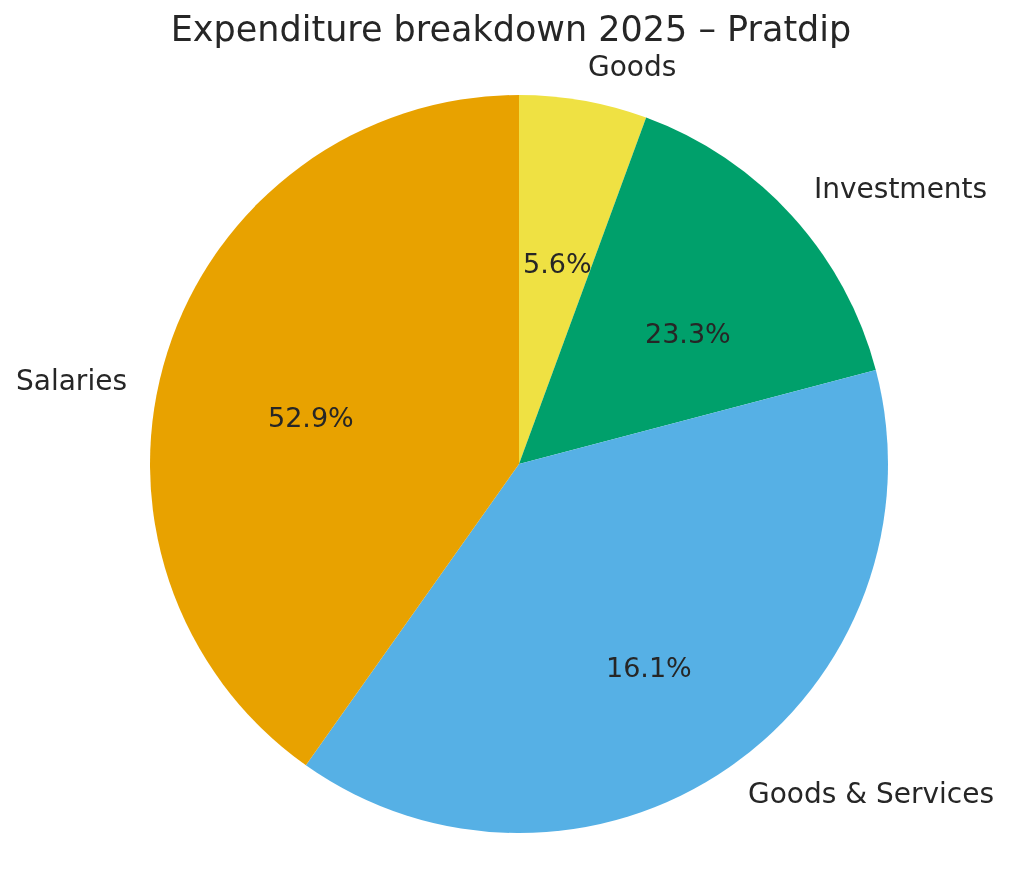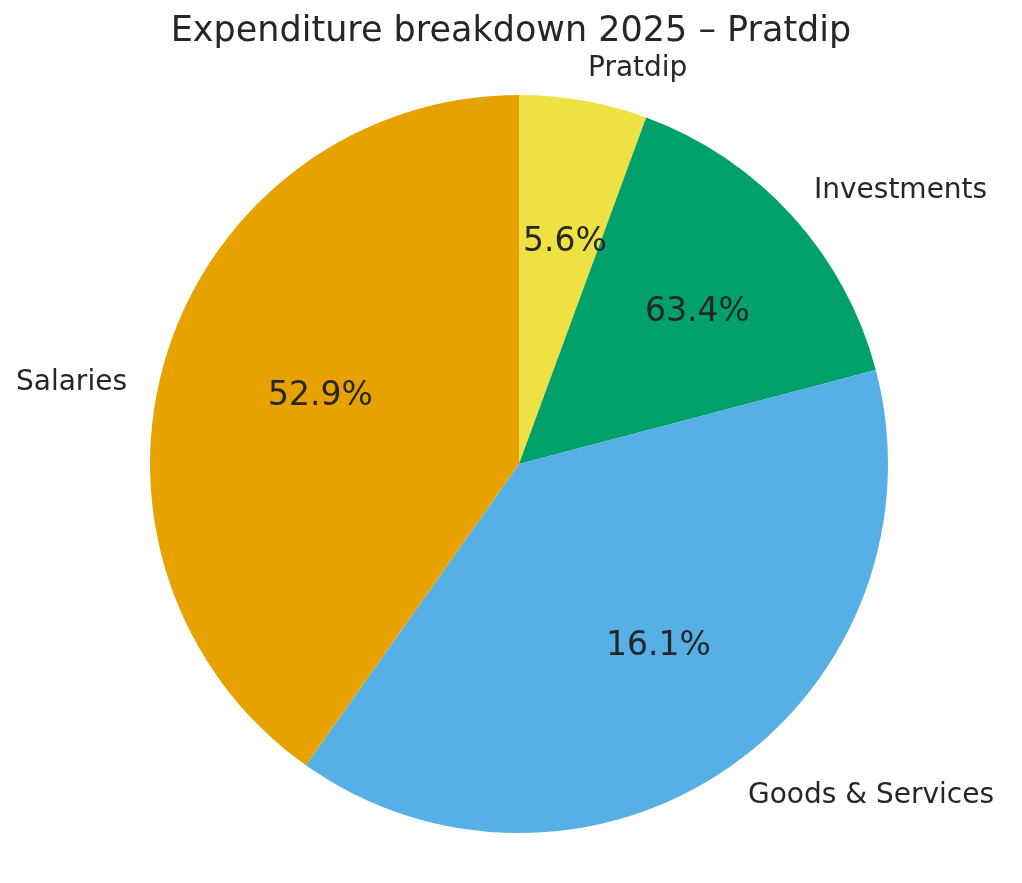--- a/index.html
+++ b/index.html
@@ -37,24 +37,25 @@
   }
   .slice-label {
     position: absolute;
     font-size: 28px;
     line-height: 34px;
     color: #262626;
     white-space: nowrap;
   }
   .pct-label {
     position: absolute;
-    font-size: 33px;
+    font-size: 27px;
     line-height: 32px;
     color: #262626;
     white-space: nowrap;
+    margin-top: 24px;
   }
   
   #label-others   { left: 588px; top: 50px; }
   #label-invest   { left: 814px; top: 172px; }
   #label-goods    { left: 748px; top: 777px; }
   #label-salaries { left: 16px;  top: 320px; margin-top: 44px; }
 
   
   #pct-others   { left: 523px; top: 224px; }
   #pct-invest   { left: 645px; top: 294px; }
@@ -70,23 +71,23 @@
 
   <svg id="pie-svg" width="1022" height="883" viewBox="0 0 1022 883">
     <g>
       <path id="wedge-others" d="M 519 464 L 519.00 95.00 A 369 369 0 0 1 646.17 117.61 Z" fill="#EFE143" stroke="none"></path>
       <path id="wedge-invest" d="M 519 464 L 646.17 117.61 A 369 369 0 0 1 875.82 369.99 Z" fill="#00A06B" stroke="none"></path>
       <path id="wedge-goods" d="M 519 464 L 875.82 369.99 A 369 369 0 0 1 305.88 765.23 Z" fill="#56B0E5" stroke="none"></path>
       <path id="wedge-salaries" d="M 519 464 L 305.88 765.23 A 369 369 0 0 1 519.00 95.00 Z" fill="#E8A200" stroke="none"></path>
     </g>
   </svg>
 
-  <div class="slice-label" id="label-others">Pratdip</div>
+  <div class="slice-label" id="label-others">Goods</div>
   <div class="slice-label" id="label-goods">Goods &amp; Services</div>
   <div class="slice-label" id="label-invest">Investments</div>
   <div class="slice-label" id="label-salaries">Salaries</div>
 
   <div class="pct-label" id="pct-others">5.6%</div>
-  <div class="pct-label" id="pct-invest">63.4%</div>
+  <div class="pct-label" id="pct-invest">23.3%</div>
   <div class="pct-label" id="pct-goods">16.1%</div>
   <div class="pct-label" id="pct-salaries">52.9%</div>
 
 </div>
 
 </body></html>

